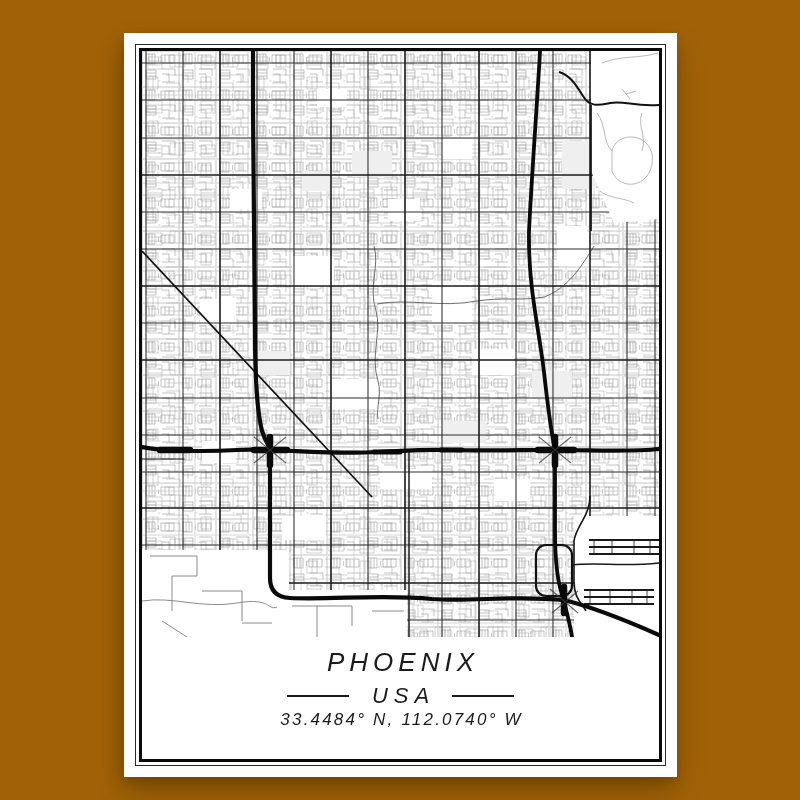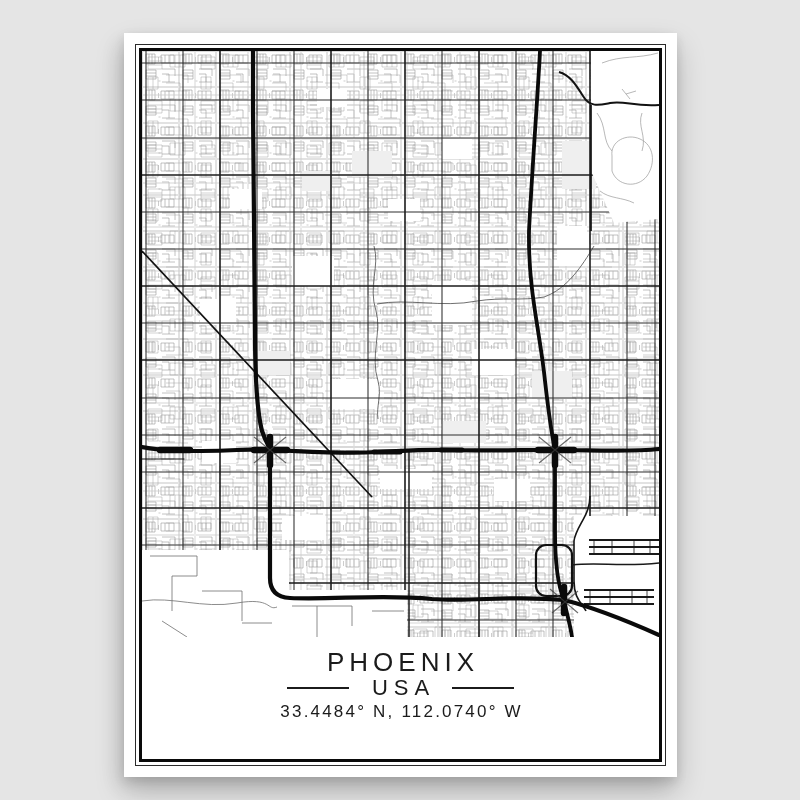--- a/index.html
+++ b/index.html
@@ -1,21 +1,21 @@
 <!DOCTYPE html>
 <html><head>
 <meta charset="utf-8">
 <style>
   html,body{margin:0;padding:0;}
   body{
     width:800px;height:800px;overflow:hidden;
     background:#ffffff;
     font-family:"Liberation Sans","DejaVu Sans",sans-serif;
   }
-  .stage{position:relative;width:800px;height:800px;background:#e5e5e5;}
+  .stage{position:relative;width:800px;height:800px;background:#a16207;font-style:italic;}
   .poster{
     position:absolute;left:124px;top:33px;width:553px;height:744px;
     background:#ffffff;
     box-shadow:0 14px 28px rgba(0,0,0,.20), 0 4px 10px rgba(0,0,0,.10), -6px 10px 18px rgba(0,0,0,.08);
   }
   .frame-outer{
     position:absolute;left:11px;top:11px;right:11px;bottom:11px;
     border:1.2px solid #2a2a2a;
   }
   .frame-inner{
@@ -27,21 +27,21 @@
   .map-wrap{width:517px;height:586px;flex:0 0 auto;}
   svg{display:block;}
   .caption{
     flex:1 1 auto;display:flex;flex-direction:column;align-items:center;
     padding-top:12px;color:#1b1b1b;
   }
   .city{
     font-size:26px;font-weight:300;letter-spacing:5px;text-indent:5px;
     line-height:1.05;color:#1b1b1b;
   }
-  .country-row{display:flex;align-items:center;gap:17px;}
+  .country-row{display:flex;align-items:center;gap:17px;margin-top:8px;}
   .dash{width:62px;height:1.6px;background:#1b1b1b;}
   .country{font-size:22px;font-weight:300;letter-spacing:6px;text-indent:6px;color:#1b1b1b;line-height:1.05;}
   .coords{
     margin-top:4px;font-size:17px;font-weight:300;letter-spacing:2.2px;text-indent:2.2px;
     color:#1b1b1b;line-height:1.1;
   }
 </style>
 </head>
 <body>
 

